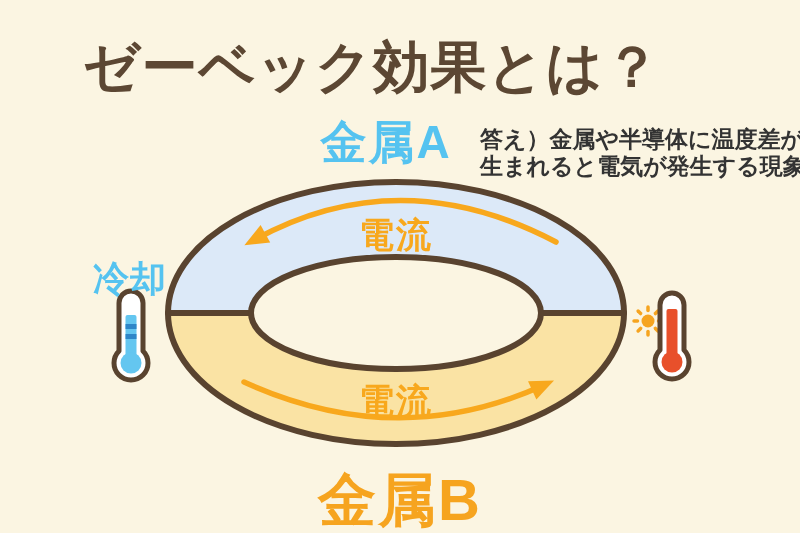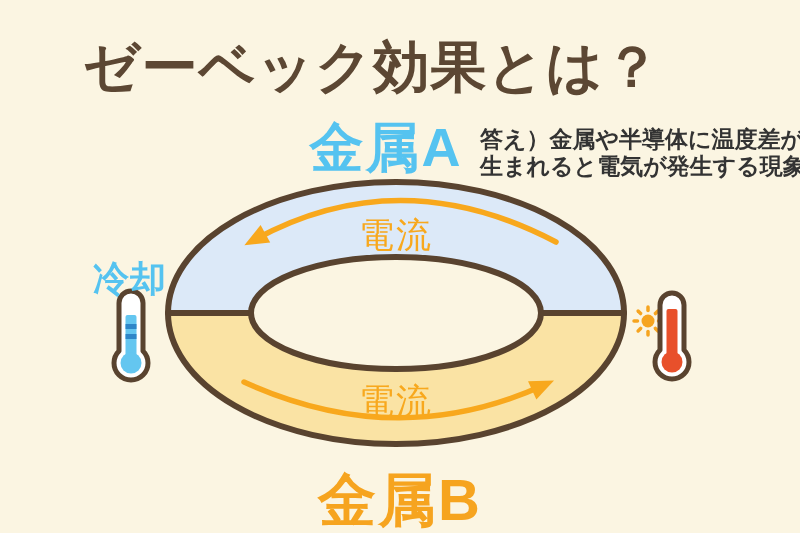--- a/index.html
+++ b/index.html
@@ -25,35 +25,35 @@
   }
   .abs{position:absolute;white-space:nowrap;}
   .centered{transform:translateX(-50%);}
   .title{
     left:372px;top:30px;
     font-size:56px;font-weight:bold;letter-spacing:1px;
     color:var(--title-brown);
   }
   .metal-a{
     left:386px;top:112px;
-    font-size:54px;font-weight:bold;letter-spacing:2px;
+    font-size:46px;font-weight:bold;letter-spacing:2px;
     color:var(--metal-a-blue);
   }
   .metal-b{
     left:400px;top:462px;
     font-size:58px;font-weight:bold;letter-spacing:2px;
     color:var(--metal-b-orange);
   }
   .answer{
     left:480px;top:126px;
     font-size:23px;font-weight:bold;line-height:27px;
     color:var(--answer-text);
   }
   .current-label{
-    font-size:35px;font-weight:normal;letter-spacing:2px;
+    font-size:35px;font-weight:bold;letter-spacing:2px;
     color:var(--orange);
   }
   .current-top{left:396px;top:212px;}
   .current-bottom{left:396px;top:378px;}
   .side-label{
     font-size:36px;font-weight:bold;letter-spacing:1px;
   }
   .cooling{left:130px;top:255px;color:var(--metal-a-blue);}
   .heating{left:670px;top:252px;color:var(--hot-red);}
   .diagram-svg{position:absolute;left:0;top:0;z-index:1;}

